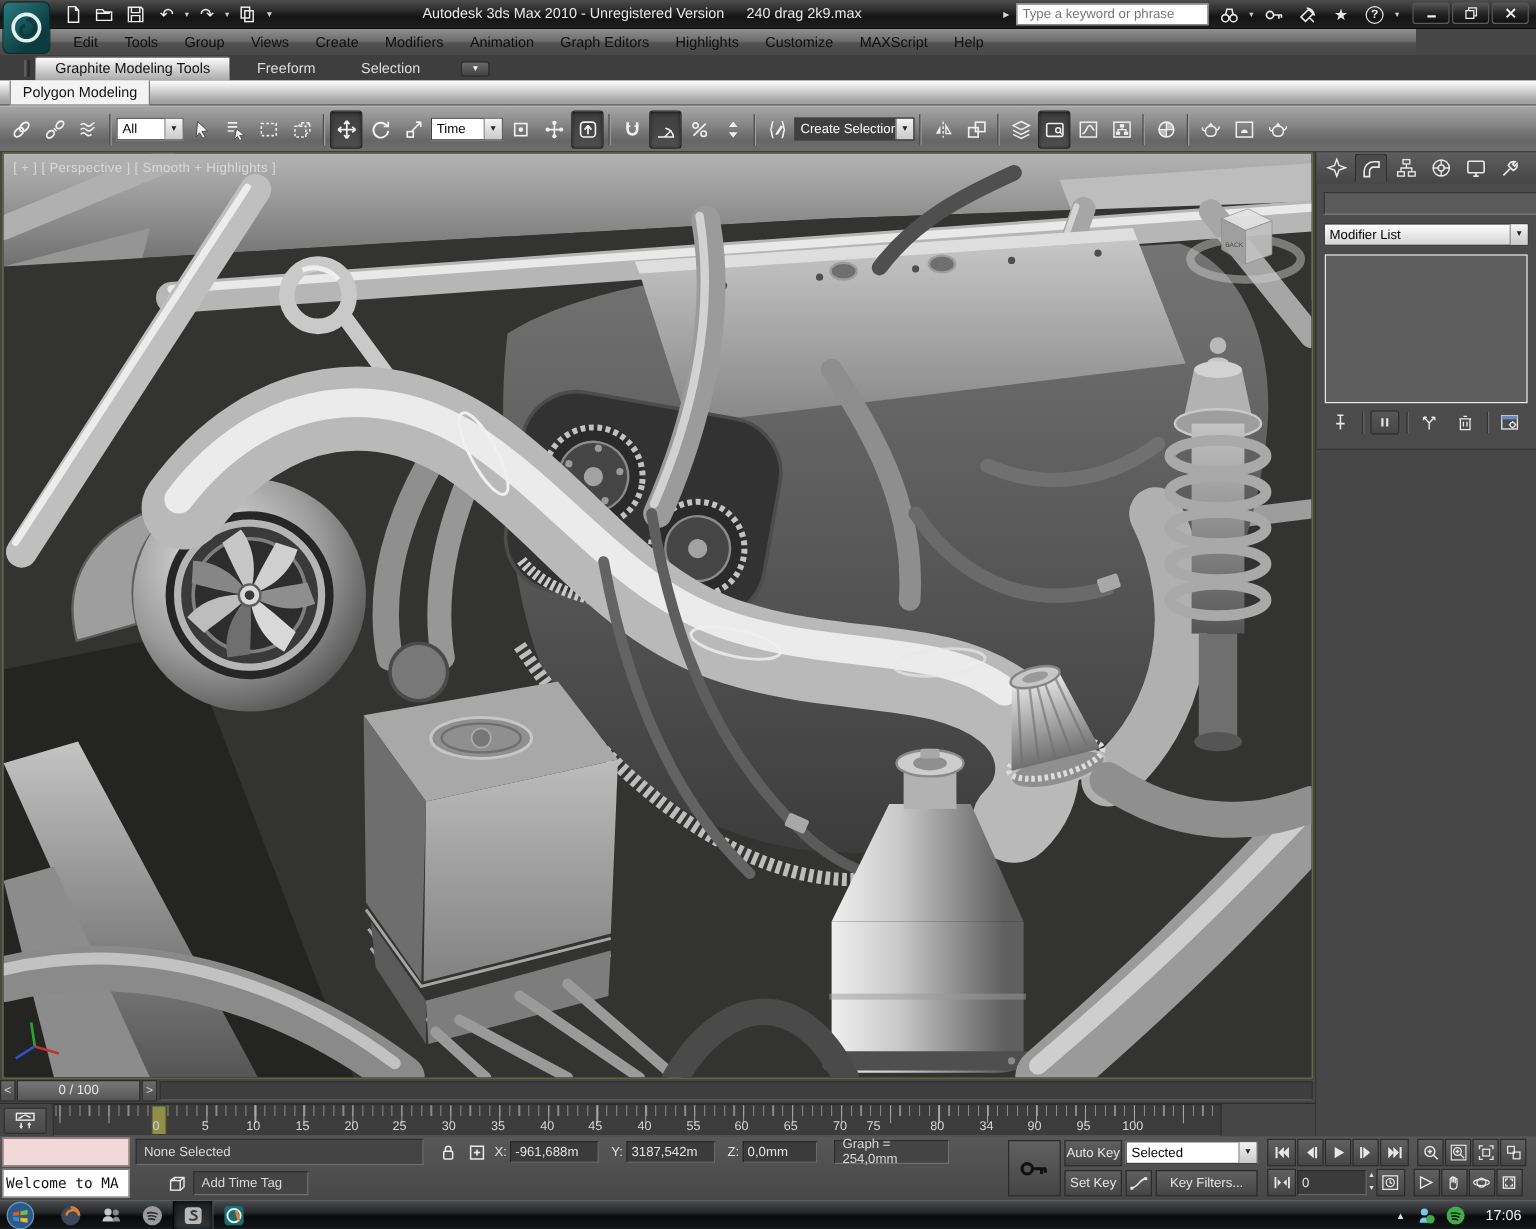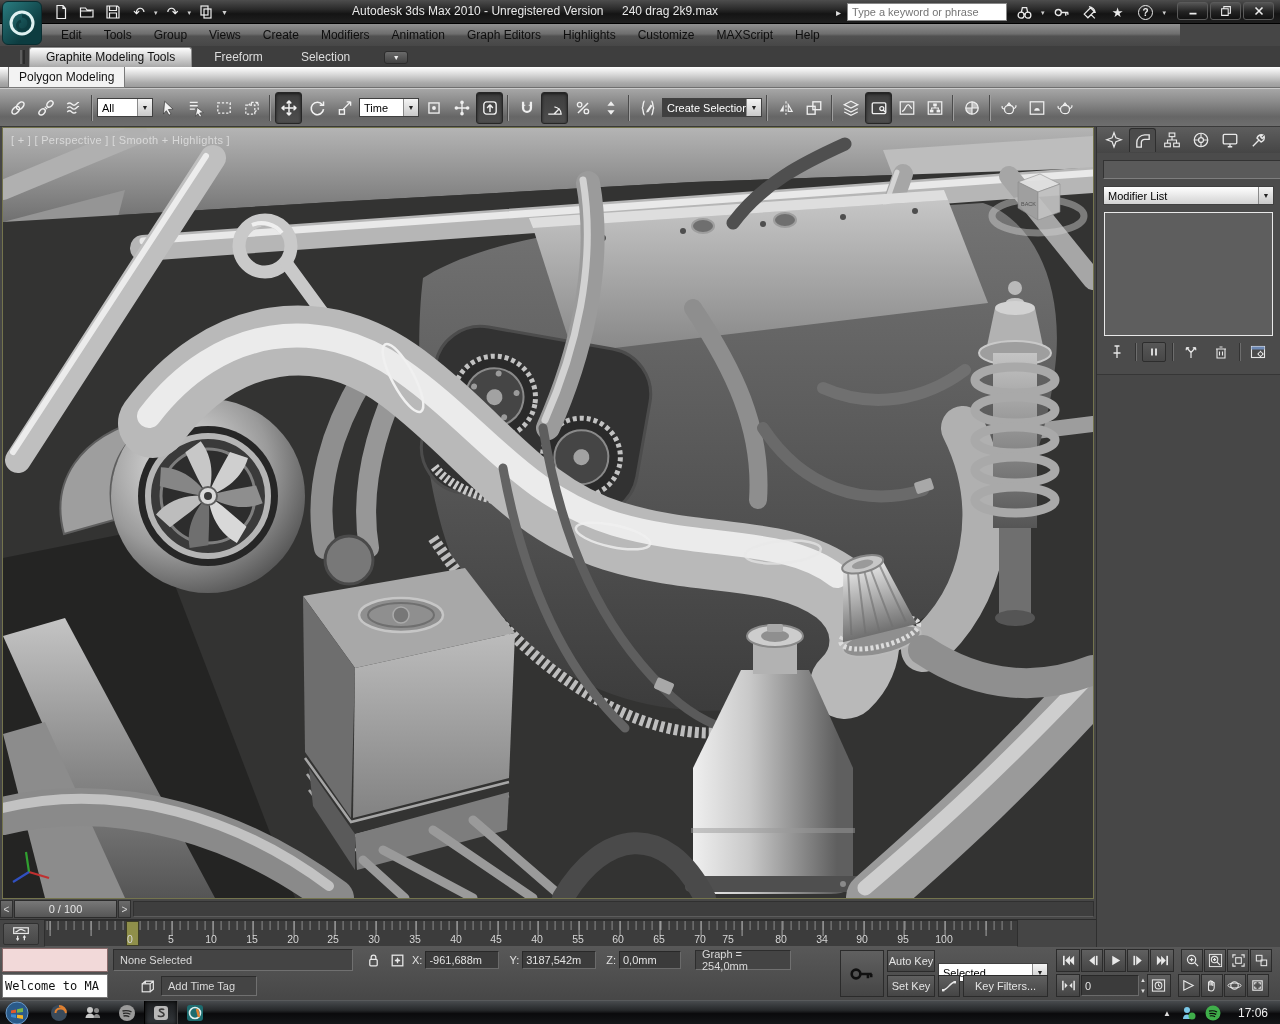--- a/index.html
+++ b/index.html
@@ -1088,21 +1088,21 @@
     <div class="sunk" style="width:96px;height:20px">Add Time Tag</div>
   </div>
 
   <div class="keybtn abs" style="left:840px;top:3px;width:44px;height:47px">
     <svg class="ic" width="26" height="26">
         <use href="#i-bigkey"></use>
       </svg>
   </div>
   <div class="keybtn abs" style="left:887px;top:3px;width:48px;height:22px">Auto Key</div>
   <div class="keybtn abs" style="left:887px;top:28px;width:48px;height:22px">Set Key</div>
-  <div class="combo abs" style="left:938px;top:16px;width:110px">
+  <div class="combo abs" style="left:938px;top:4px;width:110px">
     <span class="val">Selected</span>
     <span class="carrow">
         <span>▼</span>
       </span>
   </div>
   <div class="keybtn abs" style="left:938px;top:28px;width:22px;height:22px">
     <svg class="ic" width="16" height="16">
         <use href="#i-tangent"></use>
       </svg>
   </div>

